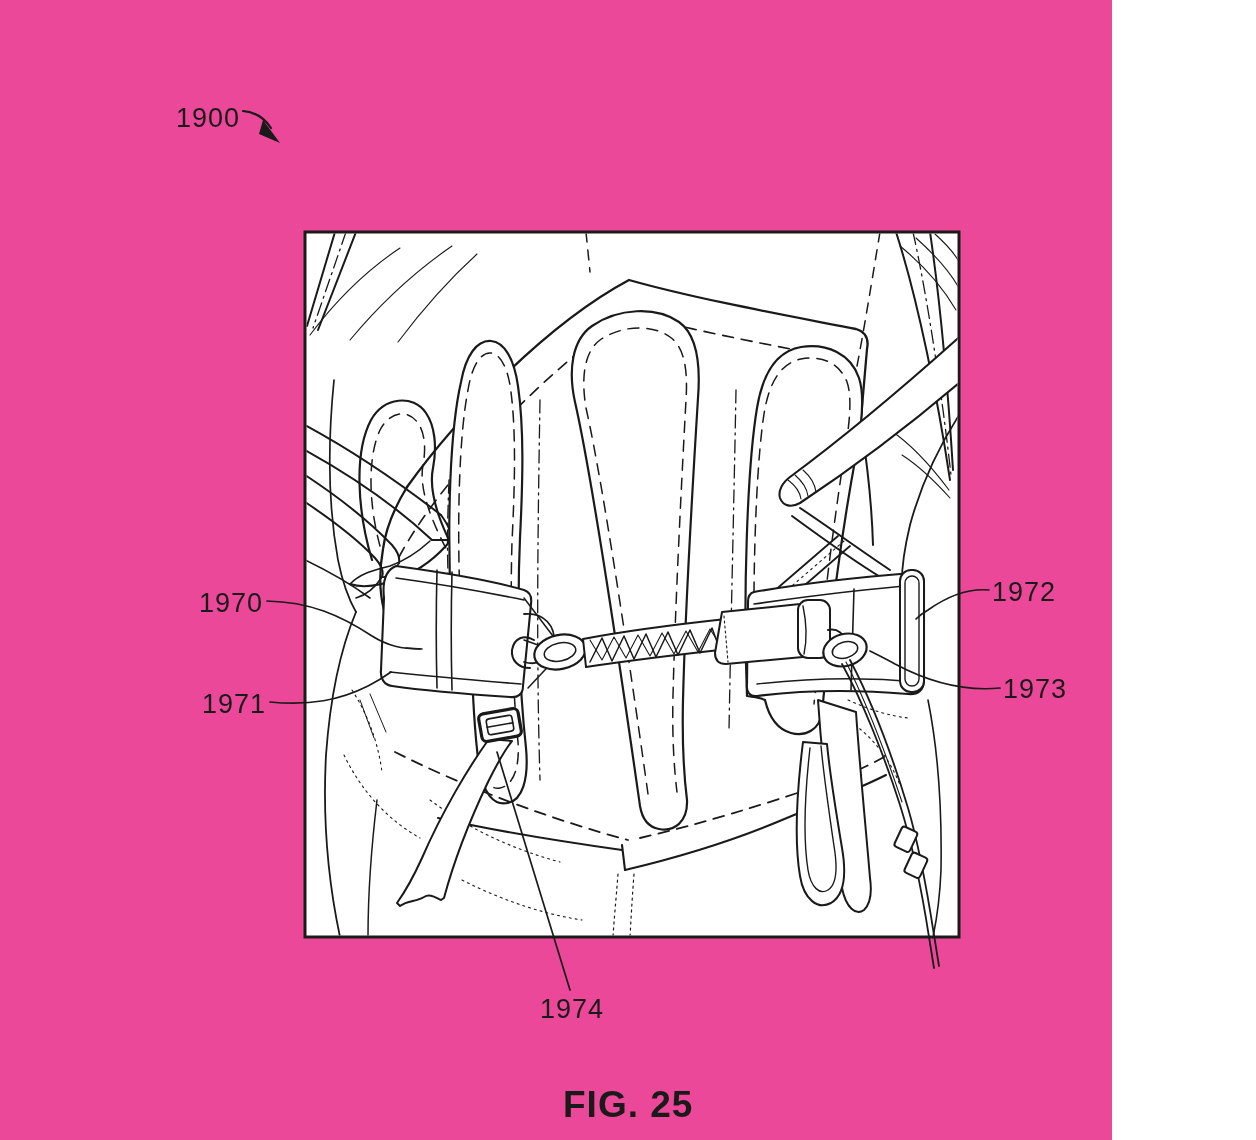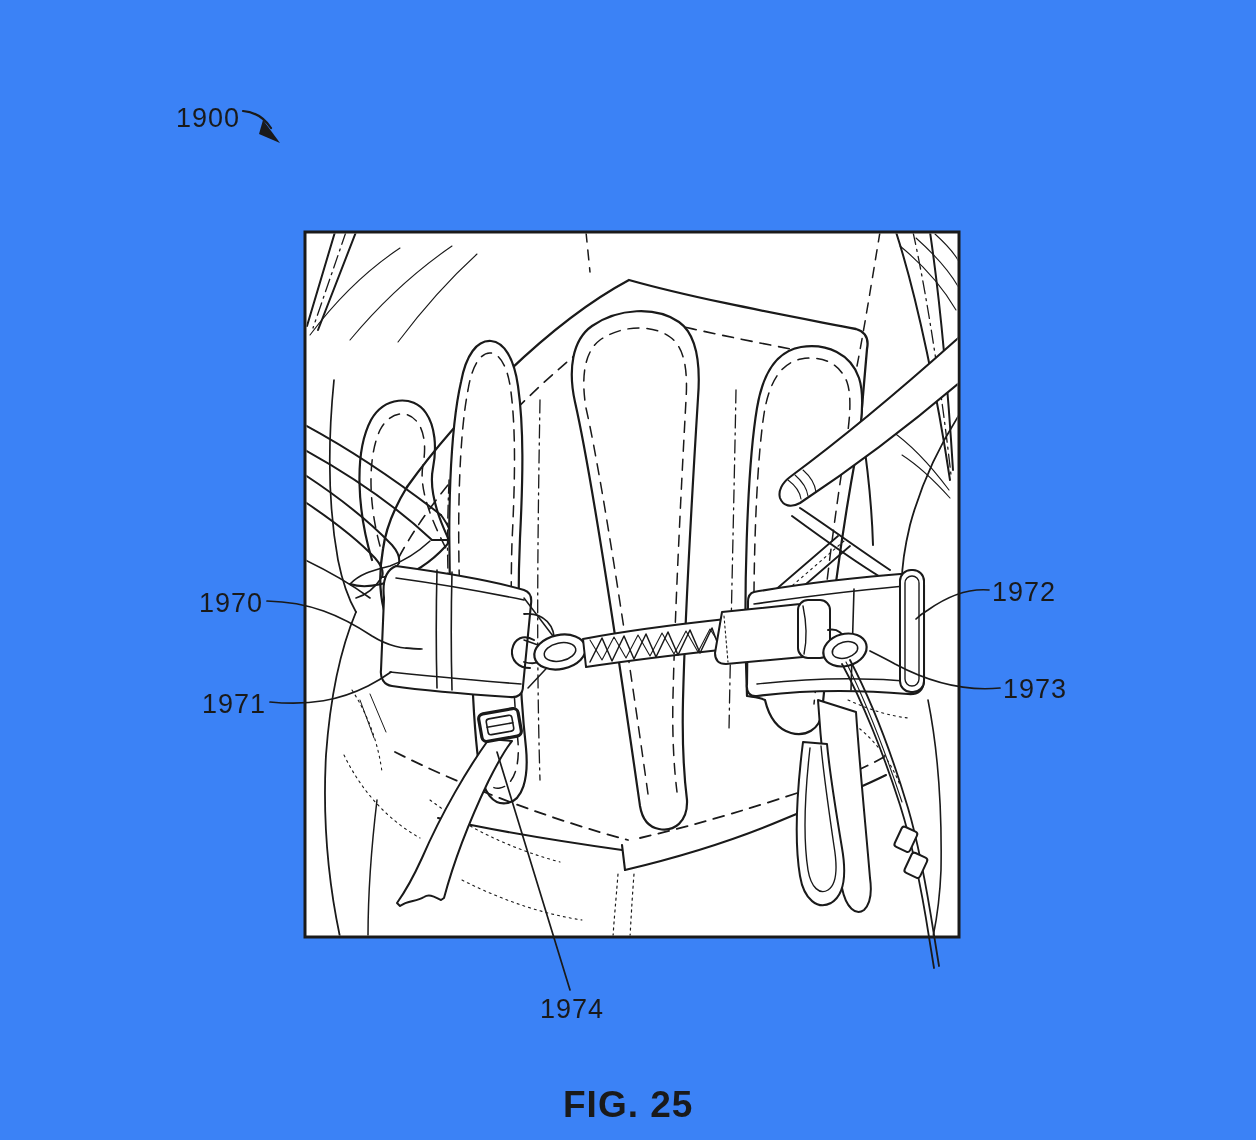--- a/index.html
+++ b/index.html
@@ -1,16 +1,16 @@
 <!DOCTYPE html>
 <html><head>
 <meta charset="utf-8">
 <style>
   html,body{margin:0;padding:0;background:#ffffff;}
-  .stage{position:relative;width:1256px;height:1140px;background:#3b82f6;overflow:hidden;
+  .stage{position:relative;width:1112px;height:1140px;background:#ec4899;overflow:hidden;
          font-family:"Liberation Sans",sans-serif;}
   svg{position:absolute;left:0;top:0;}
   .ref-label{font-family:"Liberation Sans",sans-serif;font-size:27px;fill:#1a1a1a;letter-spacing:1px;}
   .caption{font-family:"Liberation Sans",sans-serif;font-size:37px;font-weight:700;fill:#1a1a1a;letter-spacing:1px;}
   path,rect,ellipse,line{vector-effect:none;}
 </style>
 </head>
 <body>
 
 <div class="stage">

